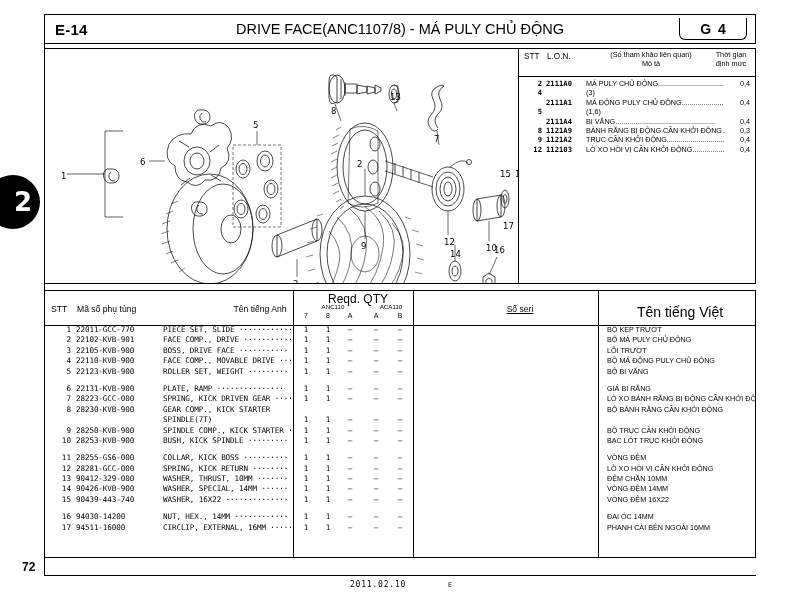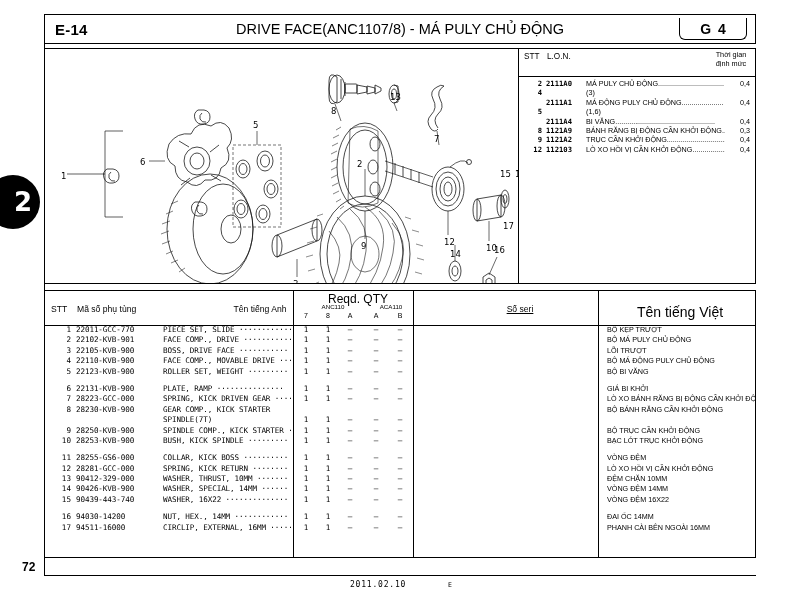--- a/index.html
+++ b/index.html
@@ -446,20 +446,24 @@
           <text x="458" y="180">17</text>
         </g>
       </svg>
 
     </div>
 
     <div class="lon-pane">
       <div class="lon-head">
         <div class="c-stt">STT</div>
         <div class="c-lon">L.O.N.</div>
+        <div class="c-desc">
+          <div>(Số tham khảo liên quan)</div>
+          <div>Mô tả</div>
+        </div>
         <div class="c-time">
           <div>Thời gian</div>
           <div>định mức</div>
         </div>
       </div>
       <div class="lon-rows" id="lon-rows">
           <div class="lon-row">
             <div class="r-stt">2</div>
             <div class="r-lon">2111A0</div>
             <div class="r-desc">MÁ PULY CHỦ ĐỘNG.................................</div>
@@ -584,21 +588,21 @@
           <div class="p-q" style="left: 276px;">1</div>
           <div class="p-q" style="left: 298px;">–</div>
           <div class="p-q" style="left: 324px;">–</div>
           <div class="p-q" style="left: 348px;">–</div>
         </div>
         <div class="prow spacer"></div>
         <div class="prow">
           <div class="p-stt">6</div>
           <div class="p-code">22131-KVB-900</div>
           <div class="p-en">PLATE, RAMP ···············</div>
-          <div class="p-vn">GIÁ BI KHỞI</div>
+          <div class="p-vn">GIÁ BI RĂNG</div>
           <div class="p-q" style="left: 254px;">1</div>
           <div class="p-q" style="left: 276px;">1</div>
           <div class="p-q" style="left: 298px;">–</div>
           <div class="p-q" style="left: 324px;">–</div>
           <div class="p-q" style="left: 348px;">–</div>
         </div>
         <div class="prow">
           <div class="p-stt">7</div>
           <div class="p-code">28223-GCC-000</div>
           <div class="p-en">SPRING, KICK DRIVEN GEAR ····</div>

